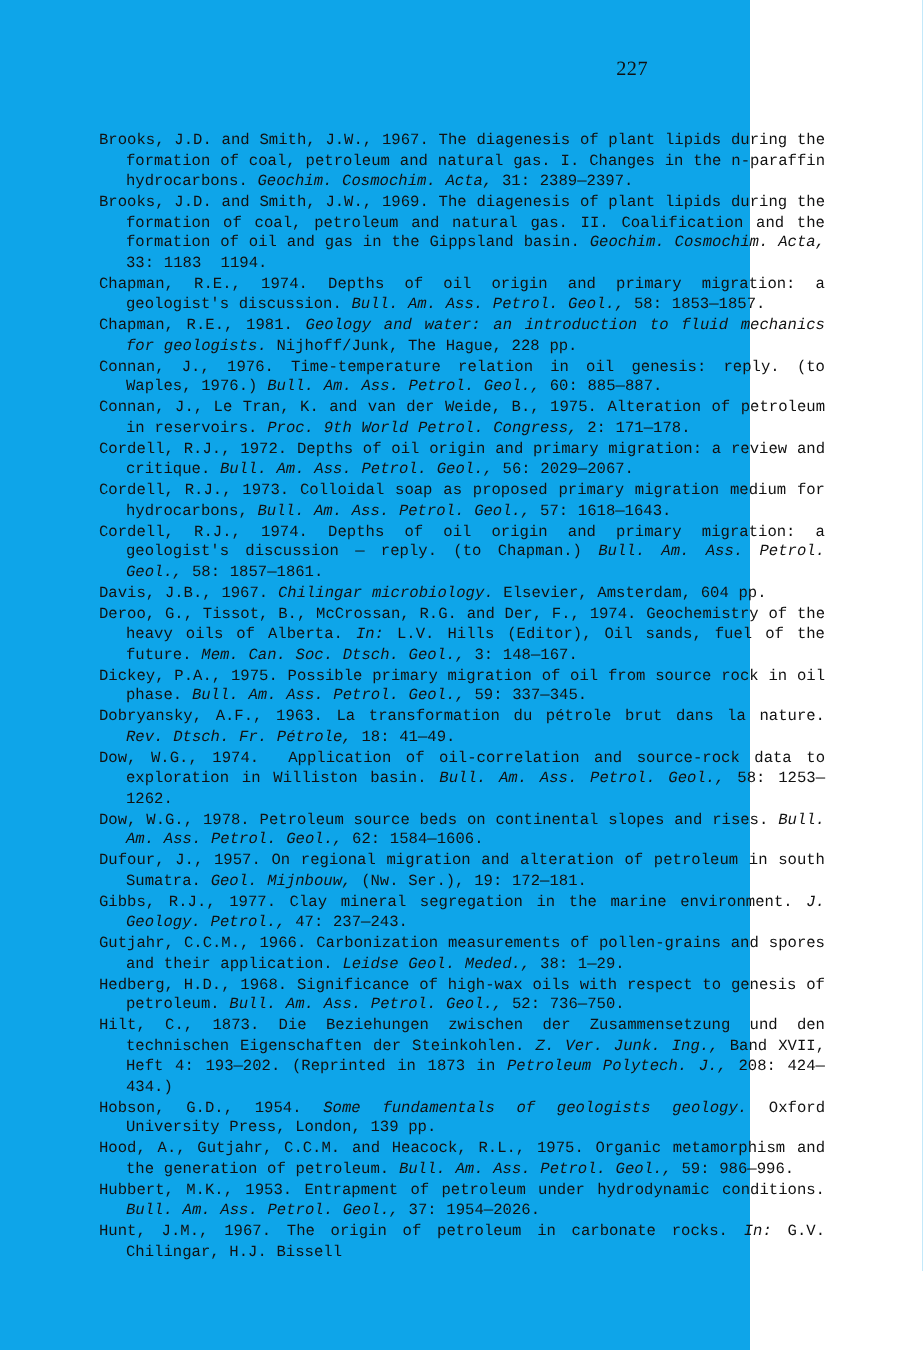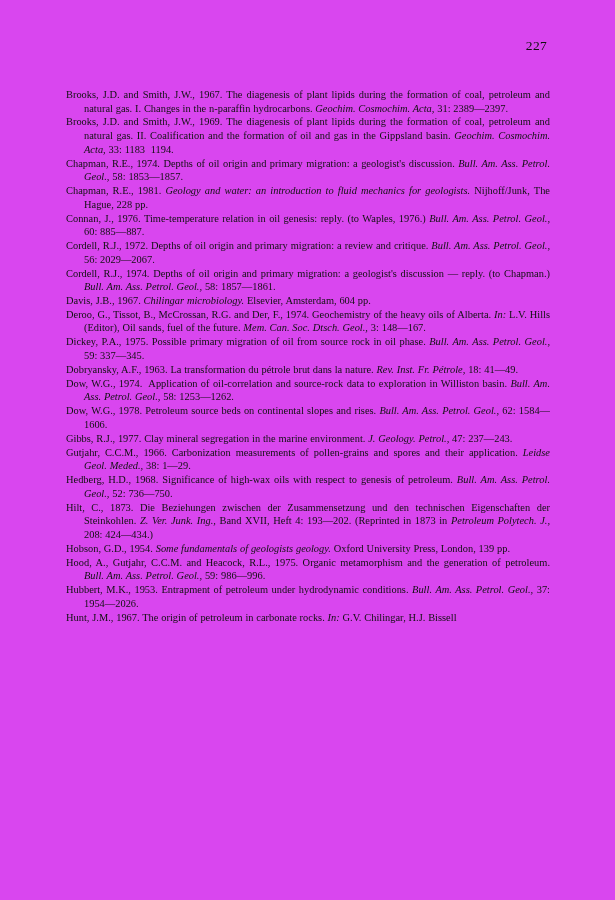--- a/index.html
+++ b/index.html
@@ -9,40 +9,41 @@
   }
   body {
     width: 615px;
     height: 900px;
     font-family: "Liberation Serif", serif;
     color: #1a1a1a;
     position: relative;
     overflow: hidden;
   }
   .page {
-    width: 615px;
+    width: 500px;
     height: 900px;
     position: relative;
     box-sizing: border-box;
     padding: 0;
-    background: #d946ef;
+    background: #0ea5e9;
   }
   .page-number {
     position: absolute;
     top: 38px;
     right: 68px;
     font-size: 13.5px;
     letter-spacing: 0.3px;
     color: #101010;
   }
   .refs {
     position: absolute;
     top: 88px;
     left: 66px;
     width: 484px;
+    font-family: Liberation Mono, monospace;
   }
   .ref {
     font-size: 10.4px;
     line-height: 13.6px;
     text-align: justify;
     text-indent: -18px;
     padding-left: 18px;
     margin-bottom: 0.3px;
     color: #111;
     letter-spacing: 0.01px;
@@ -56,28 +57,31 @@
 <body>
 
 <div class="page">
   <div class="page-number">227</div>
   <div class="refs">
       <div class="ref">Brooks, J.D. and Smith, J.W., 1967. The diagenesis of plant lipids during the formation of coal, petroleum and natural gas. I. Changes in the n-paraffin hydrocarbons. <i>Geochim. Cosmochim. Acta,</i> 31: 2389—2397.</div>
       <div class="ref">Brooks, J.D. and Smith, J.W., 1969. The diagenesis of plant lipids during the formation of coal, petroleum and natural gas. II. Coalification and the formation of oil and gas in the Gippsland basin. <i>Geochim. Cosmochim. Acta,</i> 33: 1183&nbsp; 1194.</div>
       <div class="ref">Chapman, R.E., 1974. Depths of oil origin and primary migration: a geologist's discussion. <i>Bull. Am. Ass. Petrol. Geol.,</i> 58: 1853—1857.</div>
       <div class="ref">Chapman, R.E., 1981. <i>Geology and water: an introduction to fluid mechanics for geologists.</i> Nijhoff/Junk, The Hague, 228 pp.</div>
       <div class="ref">Connan, J., 1976. Time-temperature relation in oil genesis: reply. (to Waples, 1976.) <i>Bull. Am. Ass. Petrol. Geol.,</i> 60: 885—887.</div>
+      <div class="ref">Connan, J., Le Tran, K. and van der Weide, B., 1975. Alteration of petroleum in reservoirs. <i>Proc. 9th World Petrol. Congress,</i> 2: 171—178.</div>
       <div class="ref">Cordell, R.J., 1972. Depths of oil origin and primary migration: a review and critique. <i>Bull. Am. Ass. Petrol. Geol.,</i> 56: 2029—2067.</div>
+      <div class="ref">Cordell, R.J., 1973. Colloidal soap as proposed primary migration medium for hydrocarbons, <i>Bull. Am. Ass. Petrol. Geol.,</i> 57: 1618—1643.</div>
       <div class="ref">Cordell, R.J., 1974. Depths of oil origin and primary migration: a geologist's discussion — reply. (to Chapman.) <i>Bull. Am. Ass. Petrol. Geol.,</i> 58: 1857—1861.</div>
       <div class="ref">Davis, J.B., 1967. <i>Chilingar microbiology.</i> Elsevier, Amsterdam, 604 pp.</div>
       <div class="ref">Deroo, G., Tissot, B., McCrossan, R.G. and Der, F., 1974. Geochemistry of the heavy oils of Alberta. <i>In:</i> L.V. Hills (Editor), Oil sands, fuel of the future. <i>Mem. Can. Soc. Dtsch. Geol.,</i> 3: 148—167.</div>
       <div class="ref">Dickey, P.A., 1975. Possible primary migration of oil from source rock in oil phase. <i>Bull. Am. Ass. Petrol. Geol.,</i> 59: 337—345.</div>
-      <div class="ref">Dobryansky, A.F., 1963. La transformation du pétrole brut dans la nature. <i>Rev. Inst. Fr. Pétrole,</i> 18: 41—49.</div>
+      <div class="ref">Dobryansky, A.F., 1963. La transformation du pétrole brut dans la nature. <i>Rev. Dtsch. Fr. Pétrole,</i> 18: 41—49.</div>
       <div class="ref">Dow, W.G., 1974.&nbsp; Application of oil-correlation and source-rock data to exploration in Williston basin. <i>Bull. Am. Ass. Petrol. Geol.,</i> 58: 1253—1262.</div>
       <div class="ref">Dow, W.G., 1978. Petroleum source beds on continental slopes and rises. <i>Bull. Am. Ass. Petrol. Geol.,</i> 62: 1584—1606.</div>
+      <div class="ref">Dufour, J., 1957. On regional migration and alteration of petroleum in south Sumatra. <i>Geol. Mijnbouw,</i> (Nw. Ser.), 19: 172—181.</div>
       <div class="ref">Gibbs, R.J., 1977. Clay mineral segregation in the marine environment. <i>J. Geology. Petrol.,</i> 47: 237—243.</div>
       <div class="ref">Gutjahr, C.C.M., 1966. Carbonization measurements of pollen-grains and spores and their application. <i>Leidse Geol. Meded.,</i> 38: 1—29.</div>
       <div class="ref">Hedberg, H.D., 1968. Significance of high-wax oils with respect to genesis of petroleum. <i>Bull. Am. Ass. Petrol. Geol.,</i> 52: 736—750.</div>
       <div class="ref">Hilt, C., 1873. Die Beziehungen zwischen der Zusammensetzung und den technischen Eigenschaften der Steinkohlen. <i>Z. Ver. Junk. Ing.,</i> Band XVII, Heft 4: 193—202. (Reprinted in 1873 in <i>Petroleum Polytech. J.,</i> 208: 424—434.)</div>
       <div class="ref">Hobson, G.D., 1954. <i>Some fundamentals of geologists geology.</i> Oxford University Press, London, 139 pp.</div>
       <div class="ref">Hood, A., Gutjahr, C.C.M. and Heacock, R.L., 1975. Organic metamorphism and the generation of petroleum. <i>Bull. Am. Ass. Petrol. Geol.,</i> 59: 986—996.</div>
       <div class="ref">Hubbert, M.K., 1953. Entrapment of petroleum under hydrodynamic conditions. <i>Bull. Am. Ass. Petrol. Geol.,</i> 37: 1954—2026.</div>
       <div class="ref">Hunt, J.M., 1967. The origin of petroleum in carbonate rocks. <i>In:</i> G.V. Chilingar, H.J. Bissell</div>
     </div>
 </div>

